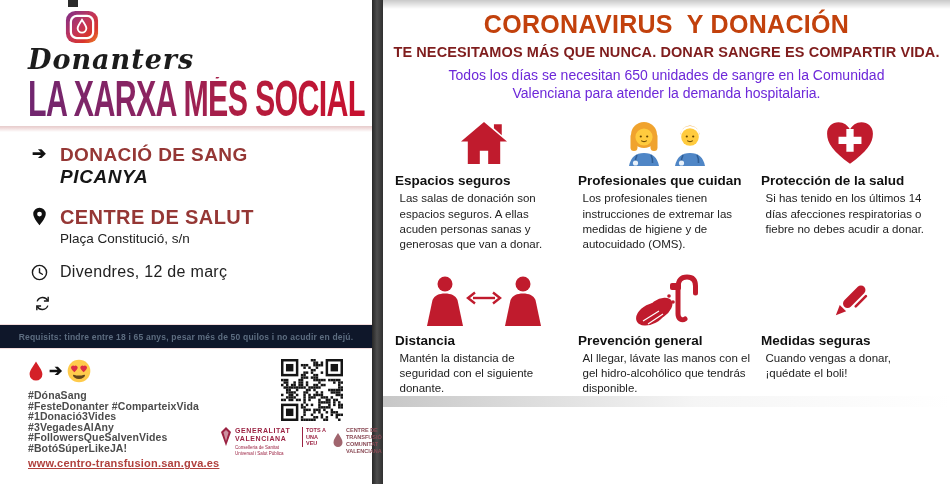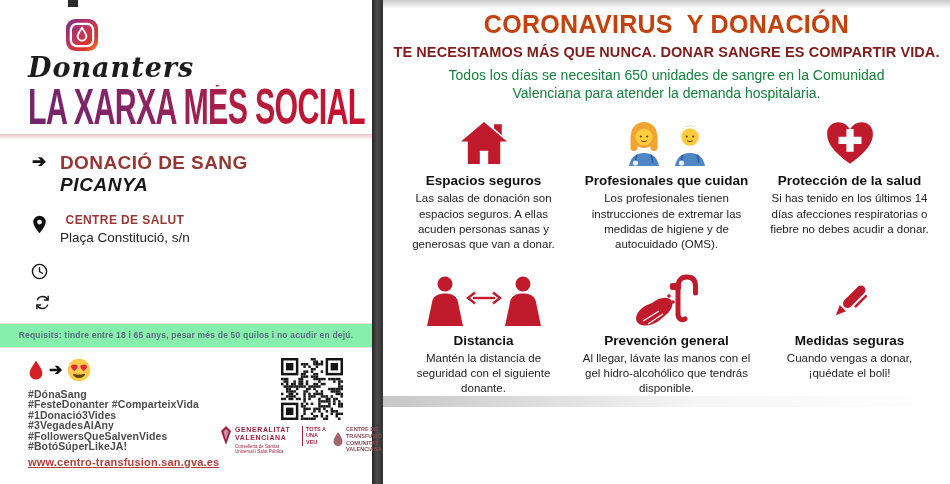--- a/index.html
+++ b/index.html
@@ -4,42 +4,42 @@
 <style>
   * { box-sizing: border-box; margin: 0; padding: 0; }
   html,body { background:#ffffff; }
   body { font-family: "Liberation Sans", sans-serif; color:#1b1b1b; }
   .page { position:relative; width:950px; height:484px; background:#fff; overflow:hidden; display:flex; }
 
   
   .left { position:relative; width:372px; height:484px; background:#fff; flex:0 0 auto; }
   .notch { position:absolute; left:68px; top:0; width:10px; height:7px; background:#2b2b2b; }
 
-  .brand { padding:10px 0 0 28px;margin-top:8px; }
+  .brand { padding:10px 0 0 28px; }
   .ig-icon { margin-left:37px; width:34px; height:34px; display:block; }
   .brand-script { font-family:"DejaVu Serif", serif; font-style:italic; font-weight:bold; font-size:27px; color:#1c1c1c; line-height:1.0; margin-top:2px; letter-spacing:1px; }
   .brand-tagline { font-size:46px; font-weight:800; letter-spacing:-1px; line-height:0.9; margin-top:4px; white-space:nowrap;
       background:linear-gradient(90deg,#70266f 0%, #8e2460 38%, #b51c3c 68%, #c8102e 100%);
       -webkit-background-clip:text; background-clip:text; color:transparent;
       transform:scale(0.66,1.08); transform-origin:left top; width:510px; }
   .brand-divider { margin-top:8px; height:6px; border-top:1px solid #e8cfcf;
       background:linear-gradient(180deg, rgba(190,100,100,0.30), rgba(255,255,255,0)); }
 
   .details { padding:12px 14px 0 28px; }
   .drow { display:flex; gap:10px; }
   .dicon { width:22px; flex:0 0 auto; display:flex; justify-content:center; padding-top:1px; }
   .arrow-glyph { font-size:17px; font-weight:bold; color:#111; line-height:1; }
   .dhead { font-size:19px; font-weight:bold; color:#953735; letter-spacing:0.4px; line-height:1.15;text-align:center; }
   .dcity { font-size:19px; font-weight:bold; color:#161616; letter-spacing:0.6px; line-height:1.2;font-style:italic; }
   .daddr { font-size:13.5px; color:#222; margin-top:2px; }
   .dday  { font-size:16px; color:#222; letter-spacing:0.3px; }
   .dhours{ font-size:13px; color:#222; margin-top:9px; }
   .gap-lg { height:17px; } .gap-md { height:13px; }
 
-  .requisits { margin-top:12px; height:25px; background:#86efac; border-top:1px solid #f3dddd; border-bottom:1px solid #f3dddd;
+  .requisits { margin-top:12px; height:25px; background:#0f172a; border-top:1px solid #f3dddd; border-bottom:1px solid #f3dddd;
       display:flex; align-items:center; justify-content:center;
       font-size:8.5px; font-weight:bold; color:#5d6d80; letter-spacing:0.2px; }
 
   .bottom { display:flex; padding:9px 8px 0 28px; }
   .bcol-left { width:192px; flex:0 0 auto; }
   .emoji-row { display:flex; align-items:center; gap:5px; height:26px; margin-bottom:6px; }
   .emoji-arrow { font-size:16px; font-weight:bold; color:#111; line-height:1; }
   .hashtag { font-size:10.5px; line-height:10.5px; font-weight:bold; color:#4c4c4c; letter-spacing:0.1px; }
   .weblink { display:inline-block; margin-top:3px; font-size:11px; font-weight:bold; color:#b0403d; text-decoration:underline; letter-spacing:0.2px; }
   .bcol-right { flex:1; display:flex; flex-direction:column; align-items:center; }
@@ -56,24 +56,24 @@
   .sep { width:11px; height:484px; flex:0 0 auto;
       background:linear-gradient(90deg,#262626,#4d4d4d 45%,#303030); }
 
   
   .right { position:relative; flex:1; height:484px; background:#fff; }
   .top-shade { position:absolute; top:0; left:0; right:0; height:9px;
       background:linear-gradient(180deg, rgba(120,120,120,0.40), rgba(255,255,255,0)); }
   .r-header { padding-top:10px; text-align:center; }
   .r-title { font-size:25px; font-weight:800; color:#c2410c; letter-spacing:0.3px; white-space:pre-wrap; }
   .r-subtitle { font-size:14.5px; font-weight:bold; color:#7f1d1d; margin-top:5px; letter-spacing:0.1px; }
-  .r-intro { font-size:14px; color:#15803d; margin:6px auto 0; max-width:460px; line-height:1.3; }
+  .r-intro { font-size:14px; color:#6d28d9; margin:6px auto 0; max-width:460px; line-height:1.3; }
 
   .grid { display:grid; grid-template-columns:repeat(3,1fr); column-gap:6px; row-gap:22px; padding:12px 12px 0; }
-  .card { text-align:center; }
+  .card { }
   .card-icon { height:52px; display:flex; align-items:flex-end; justify-content:center; margin-bottom:7px; }
   .card-title { font-size:13.5px; font-weight:bold; color:#111; }
   .card-body { font-size:11.5px; color:#222; line-height:1.32; max-width:168px; margin:3px auto 0; }
 
   .fold-shade { position:absolute; left:0; right:0; top:396px; height:11px;
       background:linear-gradient(97deg, rgba(130,130,130,0.45), rgba(200,200,200,0.18) 55%, rgba(255,255,255,0)); }
   .r-footer { position:absolute; left:0; right:0; bottom:7px; text-align:center; }
   .f-info { font-size:14.5px; font-weight:bold; color:#111; }
   .f-phone { font-size:21px; font-weight:bold; color:#b5122c; margin-top:3px; letter-spacing:1px; }
   .f-puntos { font-size:14.5px; font-weight:bold; margin-top:3px; color:#111; }
@@ -119,33 +119,34 @@
         </div>
       </div>
       <div class="gap-lg"></div>
       <div class="drow">
         <div class="dicon">
           <svg width="15" height="19" viewBox="0 0 24 30">
             <path fill="#111" d="M12 1 a10 10 0 0 1 10 10 c0 7 -10 18 -10 18 s-10 -11 -10 -18 a10 10 0 0 1 10 -10 z m0 6.2 a3.8 3.8 0 1 0 0 7.6 a3.8 3.8 0 0 0 0 -7.6 z"></path>
           </svg>
         </div>
         <div>
-          <div class="dhead" style="font-size:12px">CENTRE DE SALUT</div>
+          <div class="dhead" style="font-size:20px">CENTRE DE SALUT</div>
           <div class="daddr">Plaça Constitució, s/n</div>
         </div>
       </div>
       <div class="gap-lg"></div>
       <div class="drow">
         <div class="dicon">
           <svg width="17" height="17" viewBox="0 0 24 24">
             <circle cx="12" cy="12" r="10" fill="none" stroke="#1a1a1a" stroke-width="2"></circle>
             <path d="M12 6.5 V12 L16 14.5" fill="none" stroke="#1a1a1a" stroke-width="2" stroke-linecap="round"></path>
           </svg>
         </div>
         <div>
+          <div class="dday">Divendres,  12 de març</div>
         </div>
       </div>
       <div class="gap-md"></div>
       <div class="drow">
         <div class="dicon" style="margin-left:3px">
           <svg width="17" height="17" viewBox="0 0 24 24">
             <path d="M4.5 9 A8.2 8.2 0 0 1 19.5 8" fill="none" stroke="#1a1a1a" stroke-width="2"></path>
             <path d="M20 2.5 L20 8.5 L14 8.5" fill="none" stroke="#1a1a1a" stroke-width="2"></path>
             <path d="M19.5 15 A8.2 8.2 0 0 1 4.5 16" fill="none" stroke="#1a1a1a" stroke-width="2"></path>
             <path d="M4 21.5 L4 15.5 L10 15.5" fill="none" stroke="#1a1a1a" stroke-width="2"></path>

